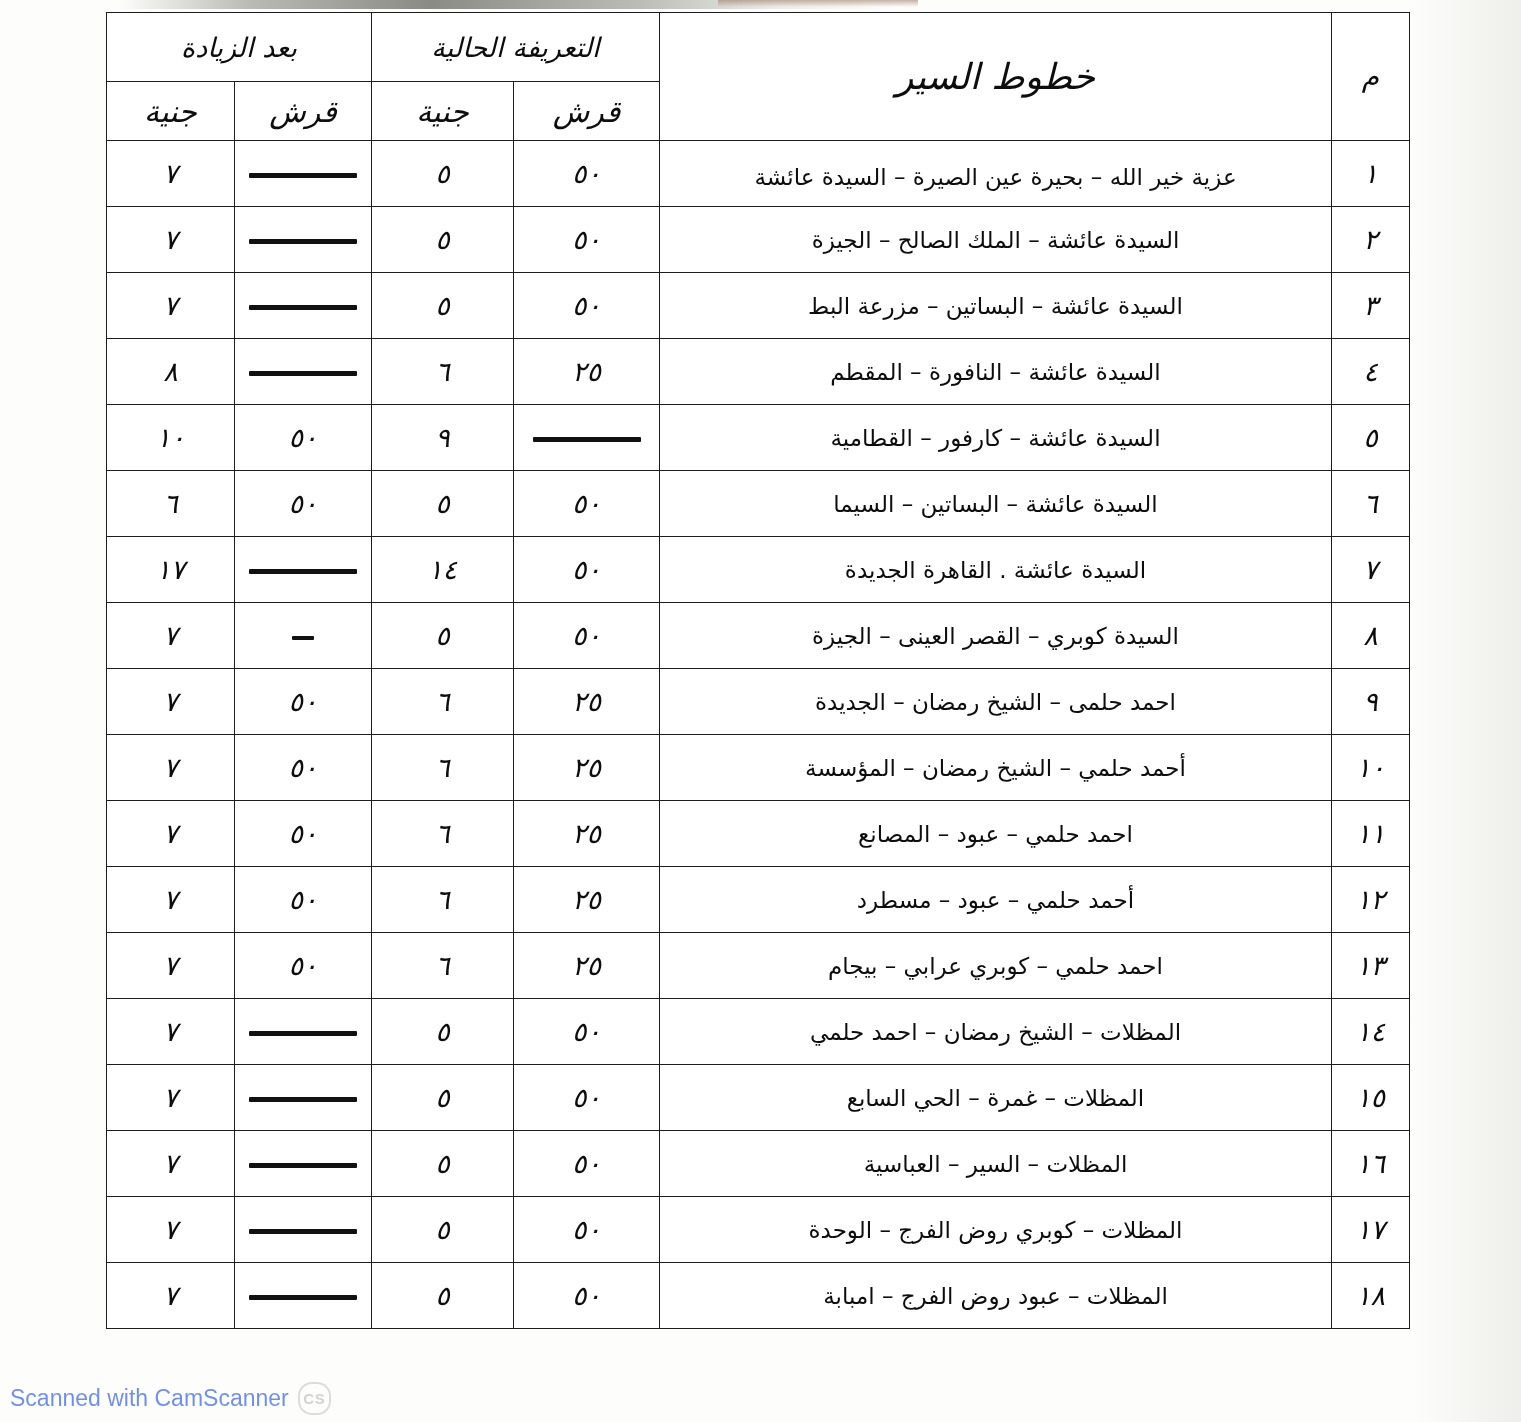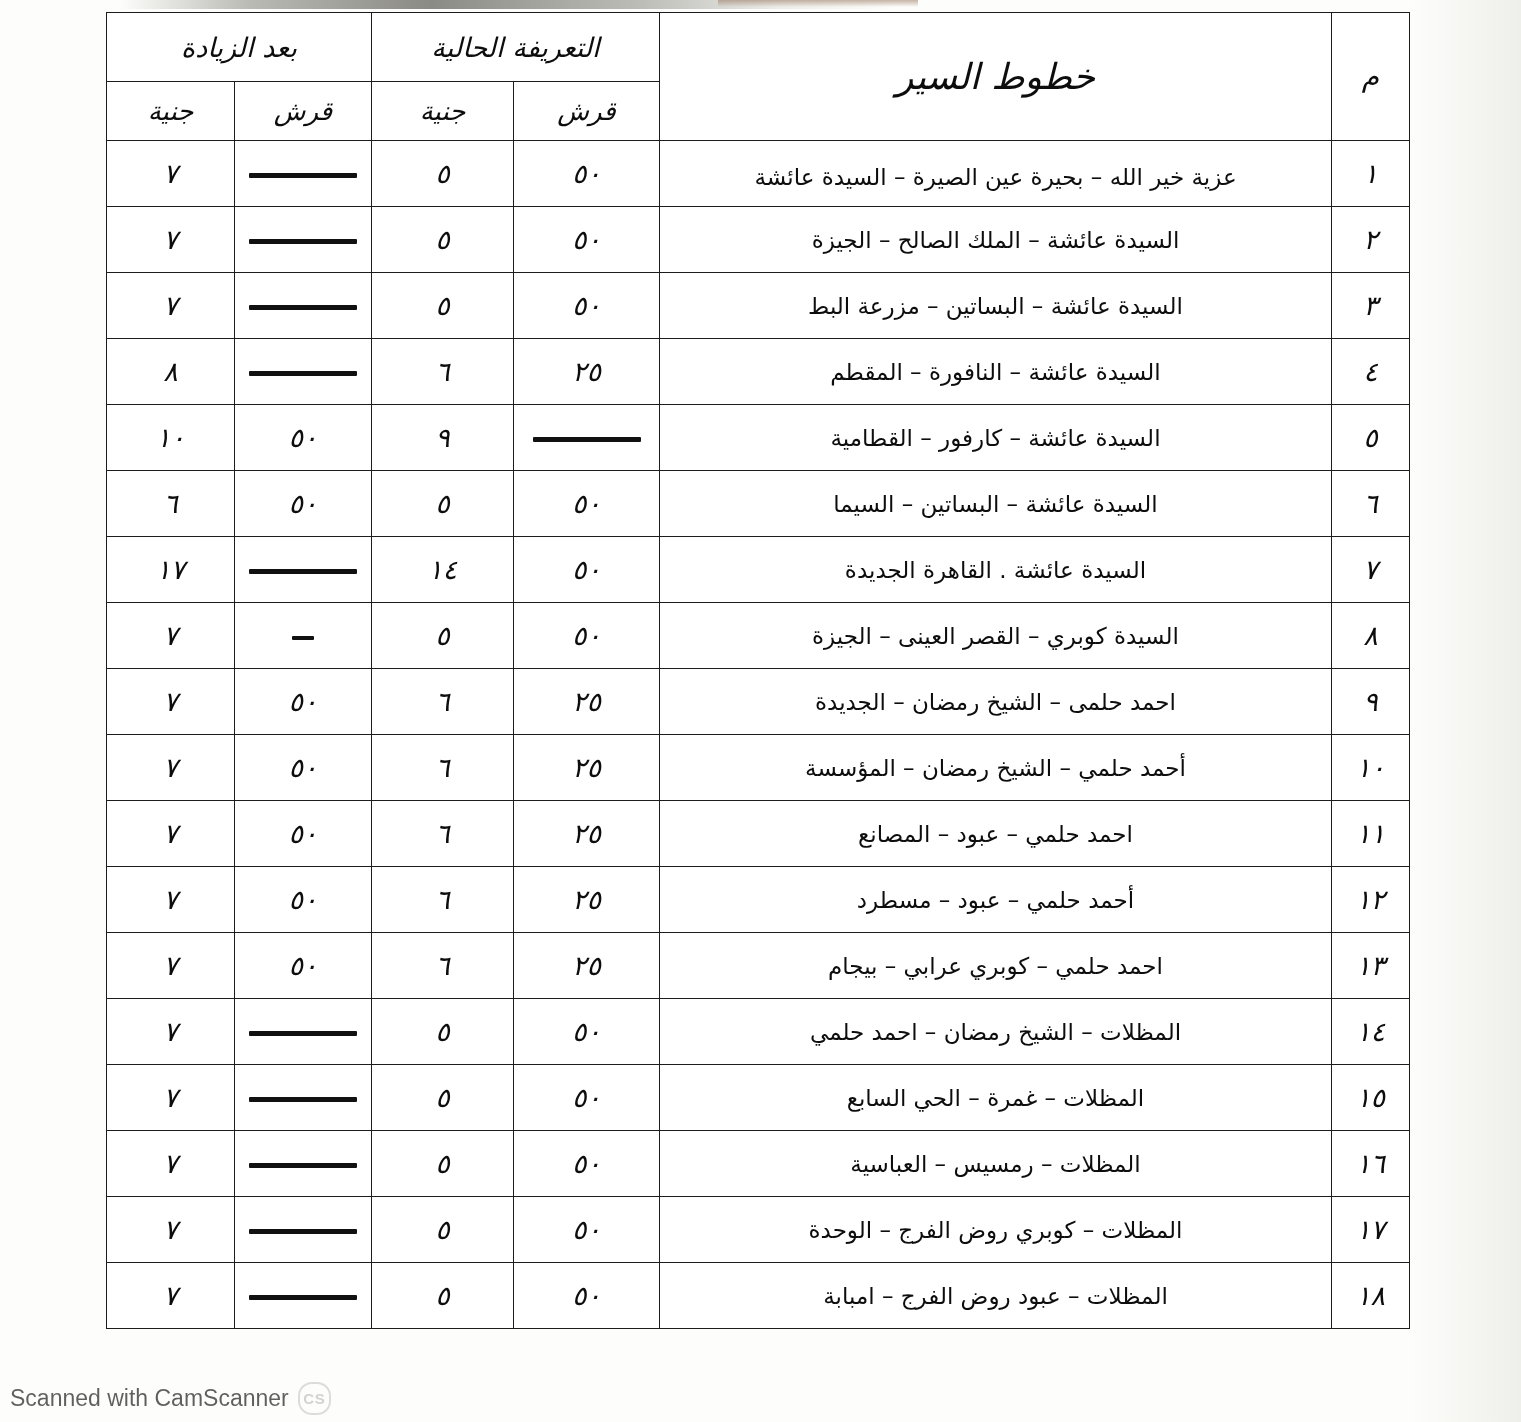--- a/index.html
+++ b/index.html
@@ -89,21 +89,21 @@
   .hdr-group {
     height: 68px;
     font-size: 27px;
     font-style: italic;
     font-weight: bold;
     letter-spacing: 0.4px;
     border-radius: 16px;
   }
   .hdr-sub {
     height: 58px;
-    font-size: 26px;
+    font-size: 30px;
     font-weight: bold;
     font-style: italic;
   }
   .hdr-tall {
     font-size: 36px;
     font-style: italic;
     font-weight: bold;
   }
   .hdr-idx {
     font-size: 28px;
@@ -172,21 +172,21 @@
     color: #b8b8b8;
     font-size: 15px;
     font-weight: bold;
     font-family: "Liberation Sans", sans-serif;
     display: flex;
     align-items: center;
     justify-content: center;
     letter-spacing: 0.5px;
   }
   .cs-text {
-    color: #000000;
+    color: #1d4ed8;
     font-size: 23px;
     font-family: "Liberation Sans", sans-serif;
     direction: ltr;
   }
 </style>
 </head>
 <body>
 
 <div class="scan-smudge-top"></div>
 <div class="scan-smudge-corner"></div>
@@ -332,21 +332,21 @@
         <tr>
           <td class="idx">١٥</td>
           <td class="route">المظلات – غمرة – الحي السابع</td>
           <td class="num">٥٠</td>
           <td class="num">٥</td>
           <td class="num"><span class="dash"></span></td>
           <td class="num">٧</td>
         </tr>
         <tr>
           <td class="idx">١٦</td>
-          <td class="route">المظلات – رمسيس – العباسية</td>
+          <td class="route">المظلات – السير – العباسية</td>
           <td class="num">٥٠</td>
           <td class="num">٥</td>
           <td class="num"><span class="dash"></span></td>
           <td class="num">٧</td>
         </tr>
         <tr>
           <td class="idx">١٧</td>
           <td class="route">المظلات – كوبري روض الفرج – الوحدة</td>
           <td class="num">٥٠</td>
           <td class="num">٥</td>

